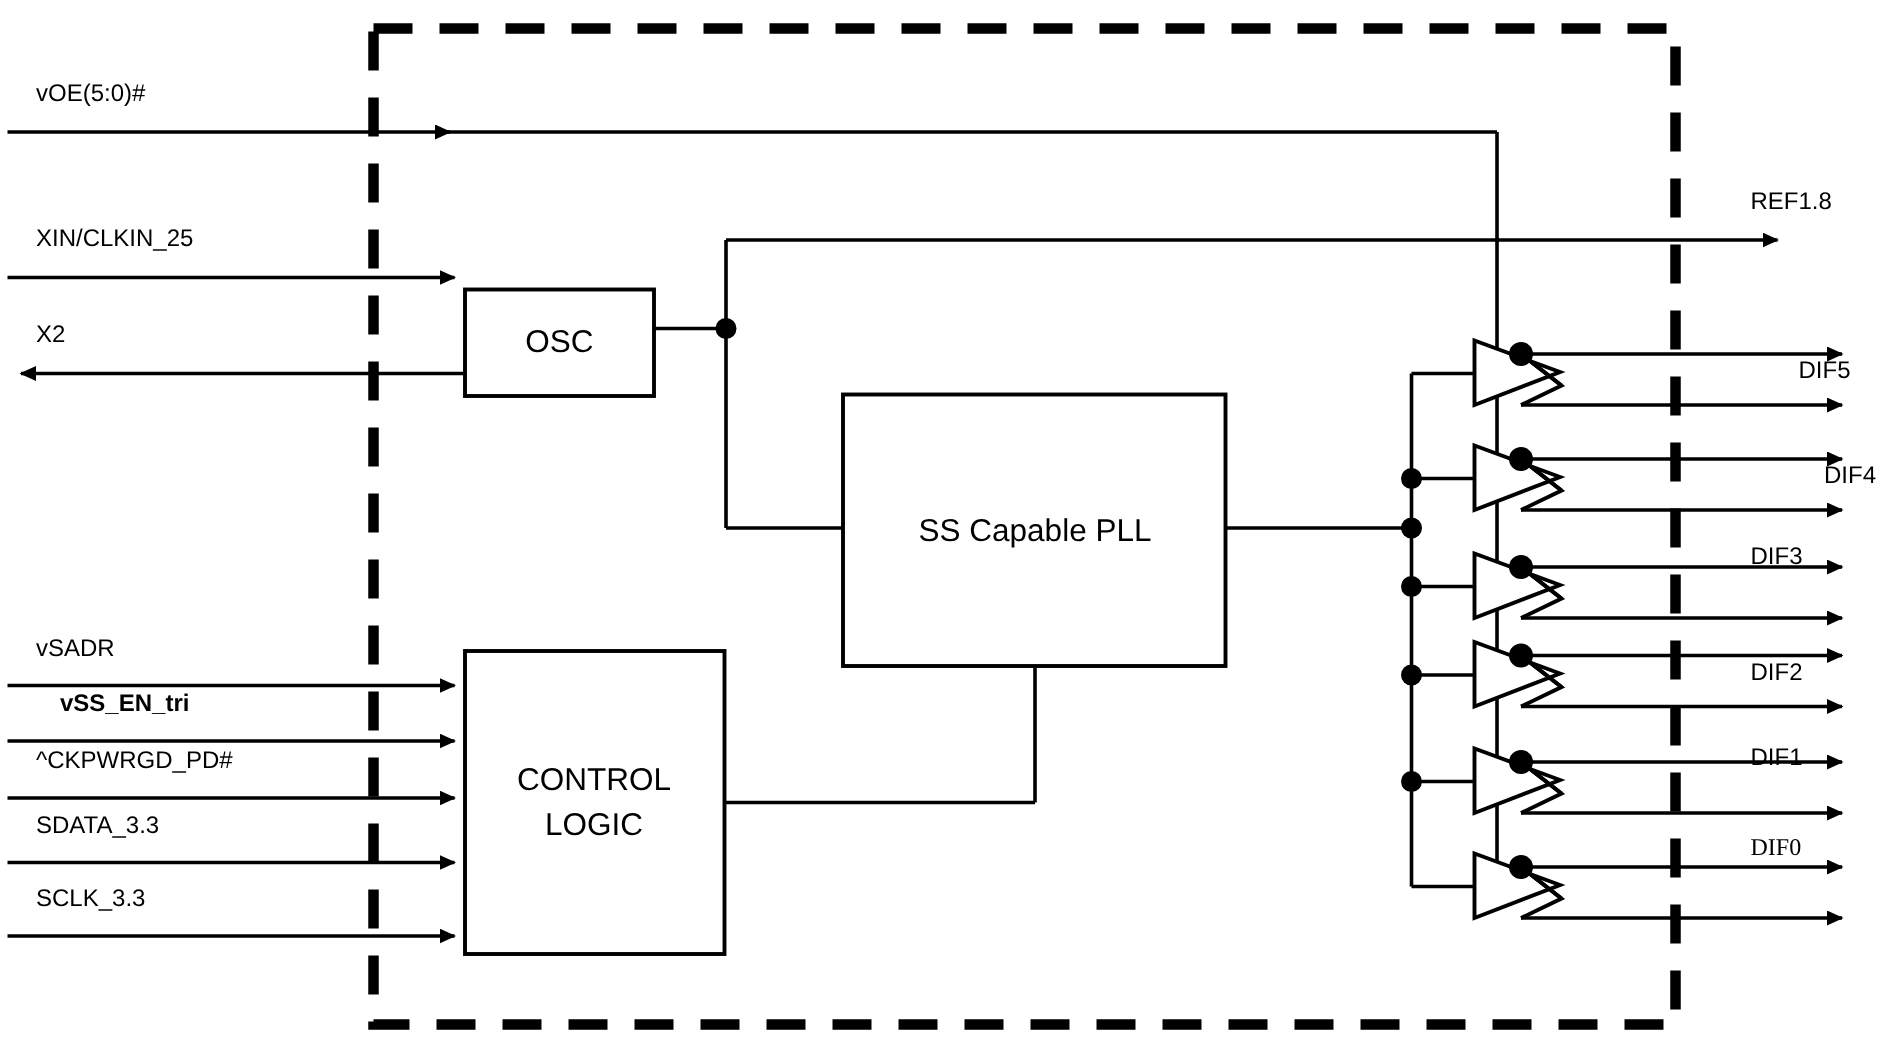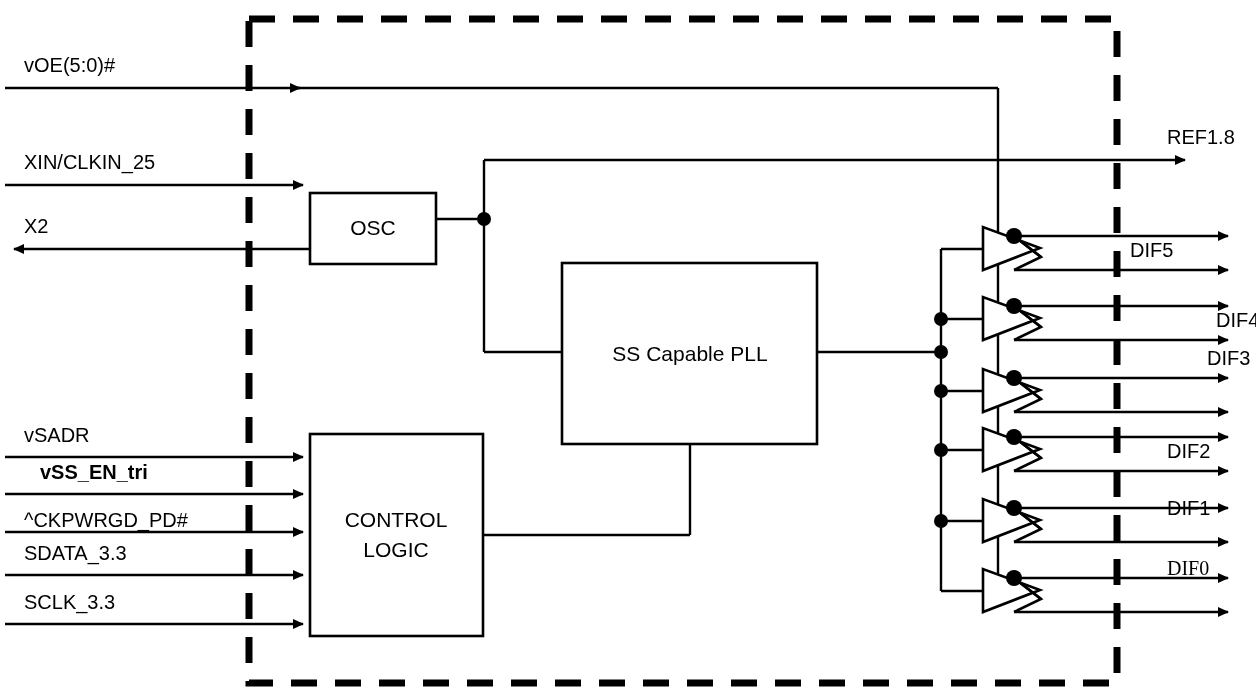--- a/index.html
+++ b/index.html
@@ -1,21 +1,21 @@
 <!DOCTYPE html>
 <html><head>
 <meta charset="utf-8">
 <style>
   html,body{margin:0;padding:0;background:#ffffff;}
   body{width:1256px;height:697px;overflow:hidden;
        font-family:"Liberation Sans",sans-serif;}
   #stage{position:relative;width:1256px;height:697px;background:#fff;}
   svg#diagram{position:absolute;left:0;top:0;width:1256px;height:697px;}
   .lbl{position:absolute;font-family:"Liberation Sans",sans-serif;
-       font-size:20px;color:#000;white-space:nowrap;line-height:1;}
+       font-size:16px;color:#000;white-space:nowrap;line-height:1;}
   .blktxt{font-family:"Liberation Sans",sans-serif;font-size:21px;fill:#000;
           text-anchor:middle;dominant-baseline:middle;}
 </style>
 </head>
 <body>
 
 <div id="stage">
 
   <svg id="diagram" viewBox="0 0 1256 697">
     <defs>
@@ -149,25 +149,25 @@
       <line x1="1014" y1="578" x2="1228" y2="578" marker-end="url(#arrR)"></line>
       <line x1="1014" y1="612" x2="1228" y2="612" marker-end="url(#arrR)"></line>
     </g>
   </svg>
 
   <div class="lbl" style="left:24px;  top:55px;">vOE(5:0)#</div>
   <div class="lbl" style="left:24px;  top:152px;">XIN/CLKIN_25</div>
   <div class="lbl" style="left:24px;  top:216px;">X2</div>
   <div class="lbl" style="left:24px;  top:425px;">vSADR</div>
   <div class="lbl" style="left:40px;  top:462px;font-weight:bold;">vSS_EN_tri</div>
-  <div class="lbl" style="left:24px;  top:500px;margin-top:10px;">^CKPWRGD_PD#</div>
+  <div class="lbl" style="left:24px;  top:500px;">^CKPWRGD_PD#</div>
   <div class="lbl" style="left:24px;  top:543px;">SDATA_3.3</div>
   <div class="lbl" style="left:24px;  top:592px;">SCLK_3.3</div>
 
   <div class="lbl" style="left:1155px; top:127px;margin-left:12px;">REF1.8</div>
-  <div class="lbl" style="left:1130px; top:240px;">DIF5</div>
+  <div class="lbl" style="left:1199px; top:240px;">DIF5</div>
   <div class="lbl" style="left:1216px; top:310px;">DIF4</div>
-  <div class="lbl" style="left:1167px; top:348px;margin-left:40px;">DIF3</div>
+  <div class="lbl" style="left:1167px; top:364px;">DIF3</div>
   <div class="lbl" style="left:1167px; top:441px;">DIF2</div>
   <div class="lbl" style="left:1167px; top:498px;">DIF1</div>
   <div class="lbl" style="left:1167px; top:558px;font-family:Liberation Serif, serif;">DIF0</div>
 
 </div>
 
 </body></html>

